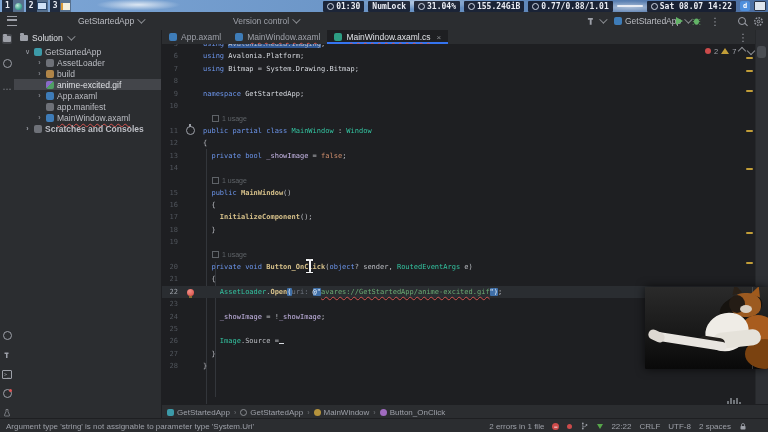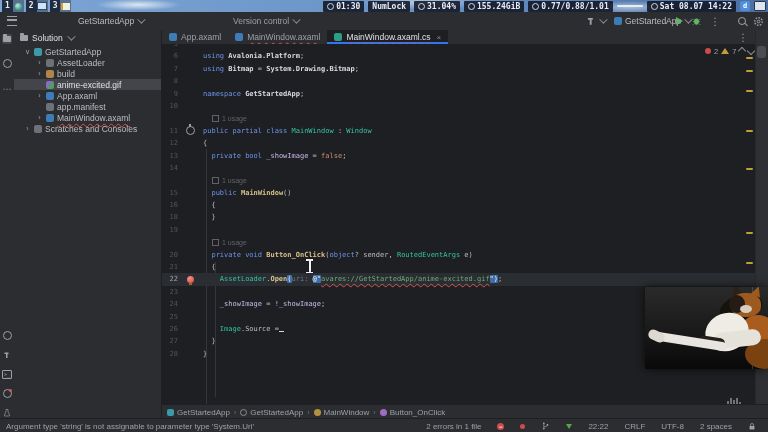--- a/index.html
+++ b/index.html
@@ -84,21 +84,21 @@
   #lines{margin-top:-6px;}
   .row{height:12.4px;display:flex;align-items:center;position:relative;}
   .row.cur{background:#2A2D31;}
   .lnum{width:16px;text-align:right;flex:none;color:#50555C;font:7px/12.4px "DejaVu Sans Mono",monospace;}
   .row.cur .lnum{color:#9DA2AA;}
   .gslot{width:25px;flex:none;display:flex;align-items:center;justify-content:center;height:100%;}
   .code{white-space:pre;font:7px/12.4px "DejaVu Sans Mono",monospace;color:#BCBEC4;}
   .code .kw{color:#6C95EB;}
   .code .ty{color:#33C3A0;}
   .code .m{color:#D6C08A;font-weight:bold;}
-  .code .b{color:#D7DAE0;font-weight:bold;}
+  .code .b{color:#D7DAE0;font-weight:normal;}
   .code .lit{color:#CF8E6D;}
   .code .fld{color:#C8B8E8;}
   .code .serr{color:#6AAB73;text-decoration:underline wavy #D5544F 1px;text-underline-offset:2px;}
   .code .box{background:#3F6FA8;color:#EAF2FC;border-radius:1px;}
   .code .hint{color:#6F7680;}
   .code .sel{background:#2F5692;}
   .code .caret{display:inline-block;width:5px;border-bottom:1.5px solid #D7DAE0;height:8px;}
   .row.inlay{color:#5F6368;font-size:7px;}
   .inlay-box{width:5px;height:5px;border:1px solid #5F6368;margin:0 3px 0 50px;}
   .bulb{width:7px;height:7px;border-radius:50%;background:radial-gradient(circle at 35% 30%,#F2918A,#D9473E);position:relative;}
@@ -128,21 +128,21 @@
   .bsep{color:#6F7378;font-size:7px;}
   .bi{width:7px;height:7px;border-radius:2px;flex:none;}
   .bi-project{background:#3C9AA8;}
   .bi-namespace{background:transparent;border:1px solid #8a8d92;border-radius:50%;width:5px;height:5px;}
   .bi-class{background:#B5933C;border-radius:50%;}
   .bi-method{background:#A06BC0;border-radius:50%;}
   
   #statusbar{left:0;top:418px;width:768px;height:14px;background:#2B2D30;border-top:1px solid #1E1F22;
              color:#9DA0A8;font-size:8px;display:flex;align-items:center;}
   #status-msg{margin-left:6px;}
-  #status-right{position:absolute;right:12px;display:flex;align-items:center;gap:16px;justify-content:flex-end;}
+  #status-right{position:absolute;right:21px;display:flex;align-items:center;gap:8px;justify-content:flex-end;}
   .sb-errc{width:7px;height:7px;border-radius:50%;background:#CC4B4B;color:#fff;font:bold 6px/7px "DejaVu Sans Mono",monospace;text-align:center;}
   .sb-dot{width:5px;height:5px;border-radius:50%;background:#CC4B4B;}
   .gtri{width:0;height:0;border-left:3.5px solid transparent;border-right:3.5px solid transparent;border-top:5px solid #57A64A;}
   
   #cat{left:645px;top:287px;width:123px;height:82px;z-index:60;overflow:hidden;border-radius:1px;
        background:linear-gradient(180deg,#2a2a2a,#191919 55%,#090909);box-shadow:0 0 10px rgba(0,0,0,.7);}
   #cat div{position:absolute;}
   .c-line{left:107px;top:0;width:1px;height:82px;background:#777;opacity:.4;}
   .c-leg{left:10px;top:50px;width:72px;height:9px;background:#e8e5e0;border-radius:5px;transform:rotate(9deg);}
   .c-paw{left:3px;top:44px;width:17px;height:10px;background:#ddd8d2;border-radius:5px;transform:rotate(25deg);}
@@ -328,21 +328,21 @@
       <div class="trow" style="padding-left: 22px; text-align: right;">
         <span class="tw"></span>
         <span class="fi fi-manifest"></span>
         <span>app.manifest</span>
       </div>
       <div class="trow" style="padding-left: 22px;">
         <span class="tw">›</span>
         <span class="fi fi-axaml"></span>
         <span class="wavy-red">MainWindow.axaml</span>
       </div>
-      <div class="trow" style="padding-left: 10px;">
+      <div class="trow" style="padding-left: 10px; font-weight: bold;">
         <span class="tw">›</span>
         <span class="fi fi-scratch"></span>
         <span>Scratches and Consoles</span>
       </div>
     </div>
 </div>
 
 <div class="abs" id="tabbar">
     <div class="tab">
       <span class="fi fi-axaml"></span>
@@ -369,20 +369,21 @@
   <span class="reddot" style="right:0;top:0;"></span>
 </div>
 
 <div class="abs" id="code-surface">
   <div class="iguide" style="left:44px;top:105px;height:260px;"></div>
   <div class="iguide" style="left:53px;top:218px;height:135px;"></div>
   <div id="lines">
       <div class="row">
         <span class="lnum">5</span>
         <span class="gslot"></span>
+        <span class="code"><span class="kw">using</span><span> </span><span class="sel">Avalonia.Media.Imaging</span><span>;</span></span>
       </div>
       <div class="row">
         <span class="lnum">6</span>
         <span class="gslot"></span>
         <span class="code"><span class="kw">using</span><span> </span><span class="b">Avalonia.Platform</span><span>;</span></span>
       </div>
       <div class="row">
         <span class="lnum">7</span>
         <span class="gslot"></span>
         <span class="code"><span class="kw">using</span><span> </span><span class="b">Bitmap</span><span> = </span><span class="b">System.Drawing.Bitmap</span><span>;</span></span>
@@ -434,20 +435,25 @@
       </div>
       <div class="row">
         <span class="lnum">15</span>
         <span class="gslot"></span>
         <span class="code"><span>  </span><span class="kw">public</span><span> </span><span class="m">MainWindow</span><span>()</span></span>
       </div>
       <div class="row">
         <span class="lnum">16</span>
         <span class="gslot"></span>
         <span class="code"><span>  {</span></span>
+      </div>
+      <div class="row">
+        <span class="lnum">17</span>
+        <span class="gslot"></span>
+        <span class="code"><span>    </span><span class="m">InitializeComponent</span><span>();</span></span>
       </div>
       <div class="row">
         <span class="lnum">18</span>
         <span class="gslot"></span>
         <span class="code"><span>  }</span></span>
       </div>
       <div class="row">
         <span class="lnum">19</span>
         <span class="gslot"></span>
         <span class="code"></span>

